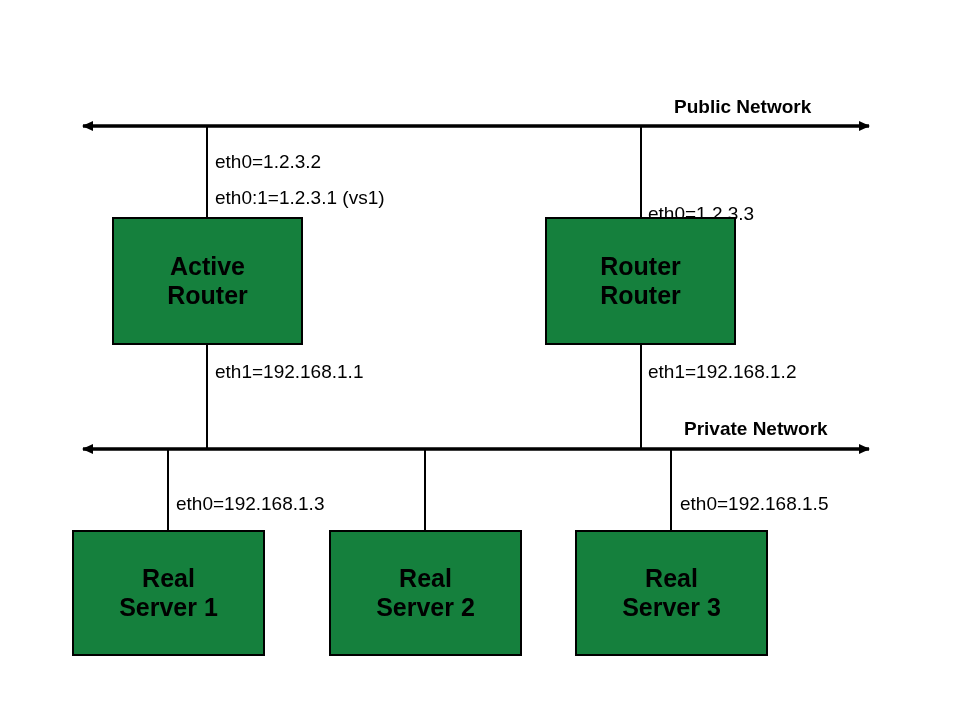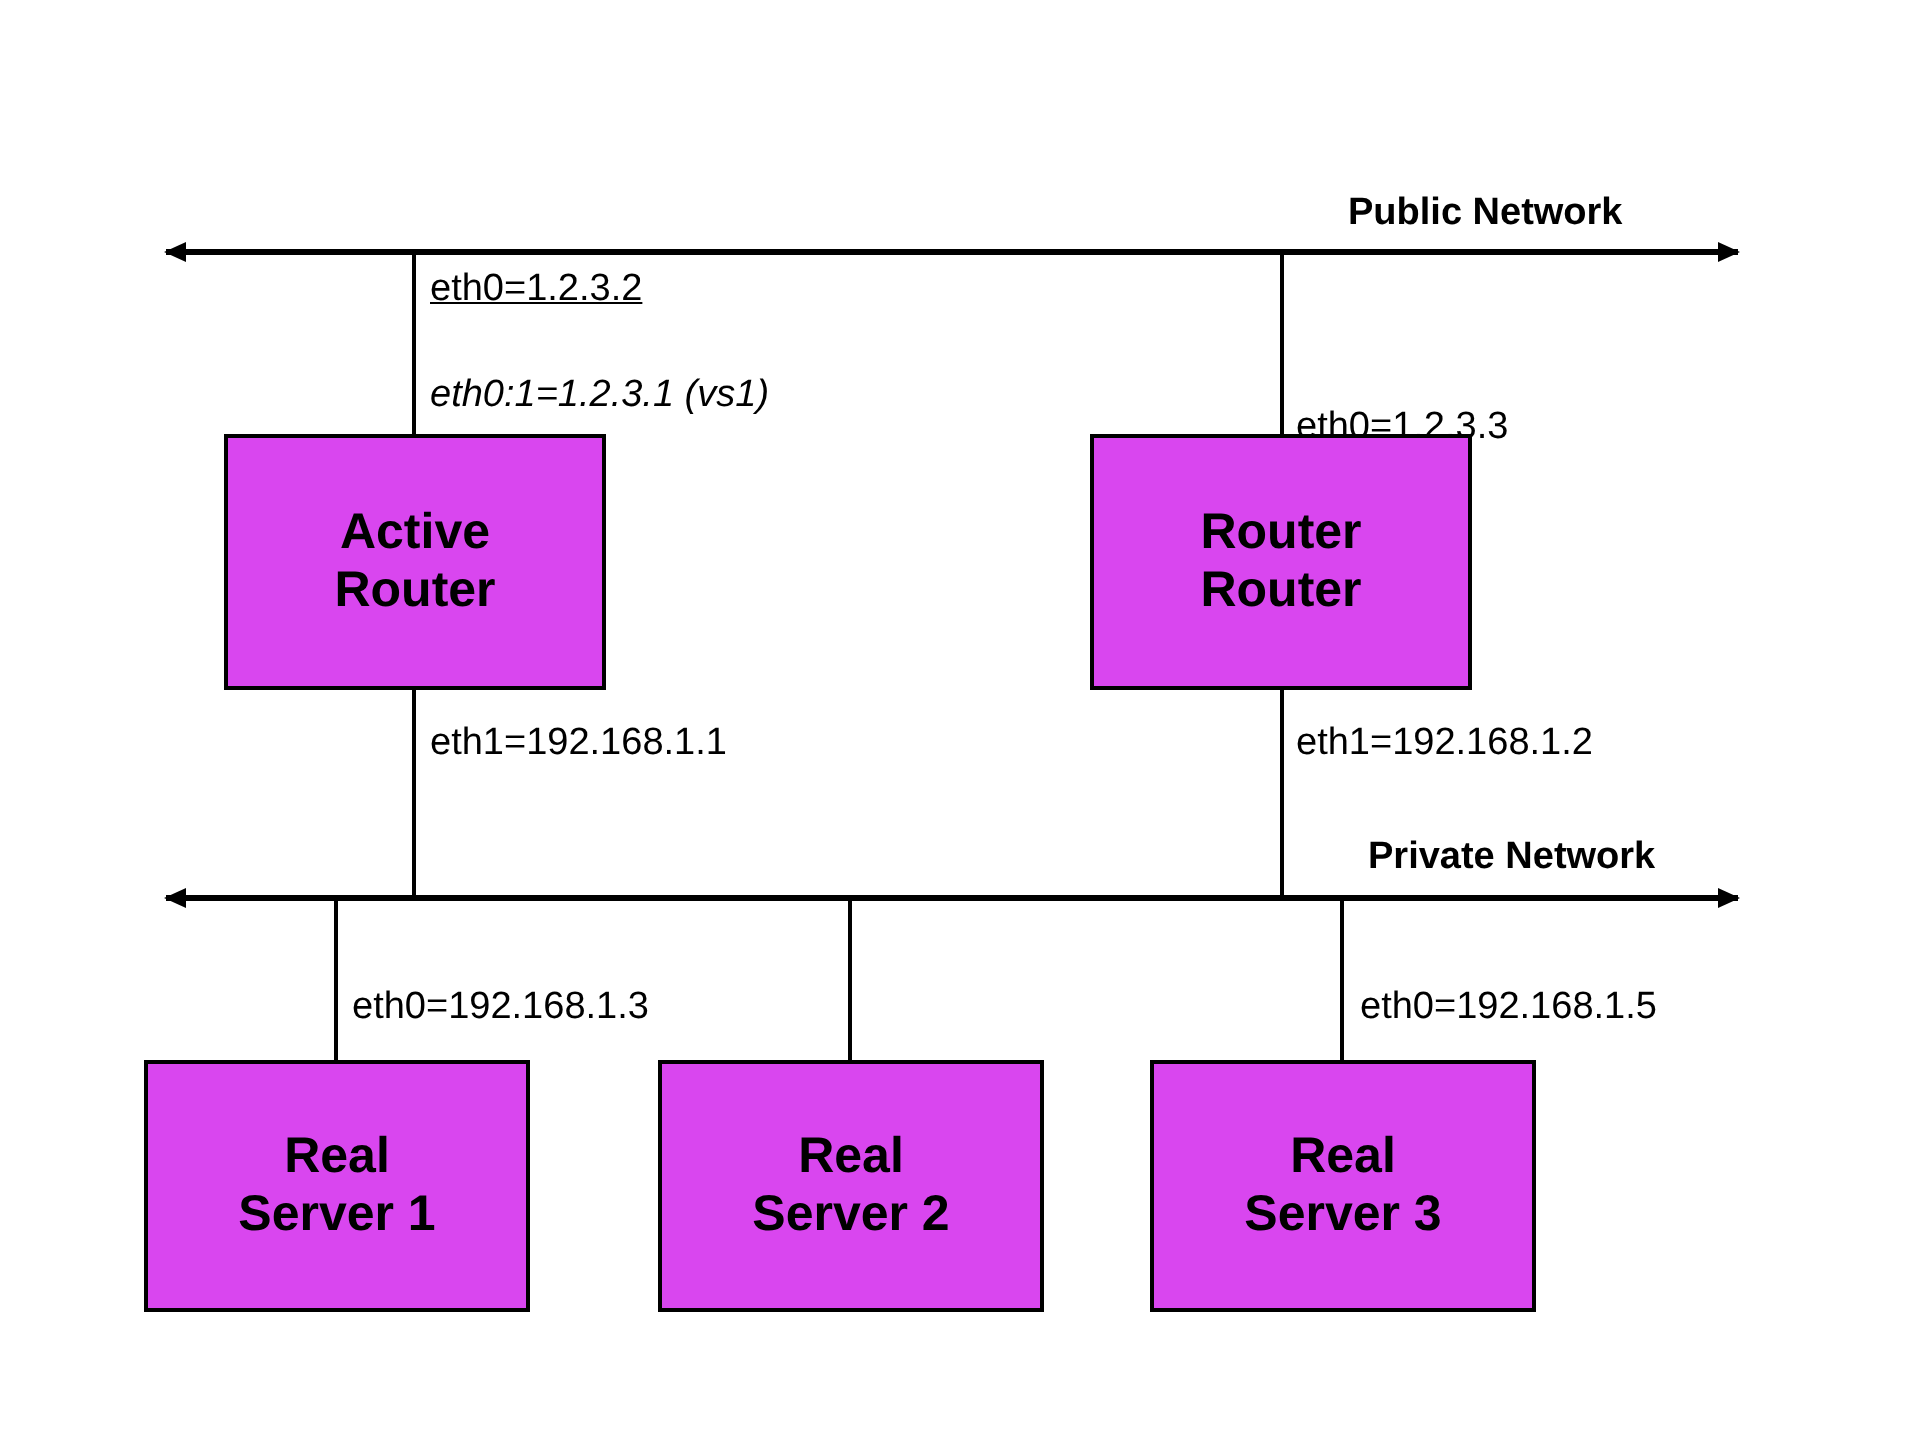--- a/index.html
+++ b/index.html
@@ -20,21 +20,21 @@
   }
   #diagram-svg {
     position: absolute;
     left: 0;
     top: 0;
     width: 959px;
     height: 719px;
   }
   .node-box {
     position: absolute;
-    background: #d946ef;
+    background: #15803d;
     border: 2px solid #000000;
     box-sizing: border-box;
     display: flex;
     flex-direction: column;
     align-items: center;
     justify-content: center;
     font-weight: bold;
     font-size: 25px;
     line-height: 1.18;
     color: #000000;
@@ -93,22 +93,22 @@
 
     <line x1="168" y1="449" x2="168" y2="531" stroke="#000000" stroke-width="2"></line>
     <line x1="425" y1="449" x2="425" y2="531" stroke="#000000" stroke-width="2"></line>
     <line x1="671" y1="449" x2="671" y2="531" stroke="#000000" stroke-width="2"></line>
   </svg>
 
   <div class="net-label" style="left:674px; top:97px;">Public Network</div>
 
   <div class="net-label" style="left:684px; top:419px;">Private Network</div>
 
-  <div class="ip-label" style="left:215px; top:135px;text-decoration:underline;">eth0=1.2.3.2</div>
-  <div class="ip-label" style="left:215px; top:188px;font-style:italic;">eth0:1=1.2.3.1 (vs1)</div>
+  <div class="ip-label" style="left:215px; top:152px;">eth0=1.2.3.2</div>
+  <div class="ip-label" style="left:215px; top:188px;">eth0:1=1.2.3.1 (vs1)</div>
 
   <div class="ip-label" style="left:648px; top:188px;margin-top:16px;">eth0=1.2.3.3</div>
 
   <div class="node-box" style="left:112px; top:217px; width:191px; height:128px;">
     <span class="node-line">Active</span>
     <span class="node-line">Router</span>
   </div>
 
   <div class="node-box" style="left:545px; top:217px; width:191px; height:128px;">
     <span class="node-line">Router</span>

